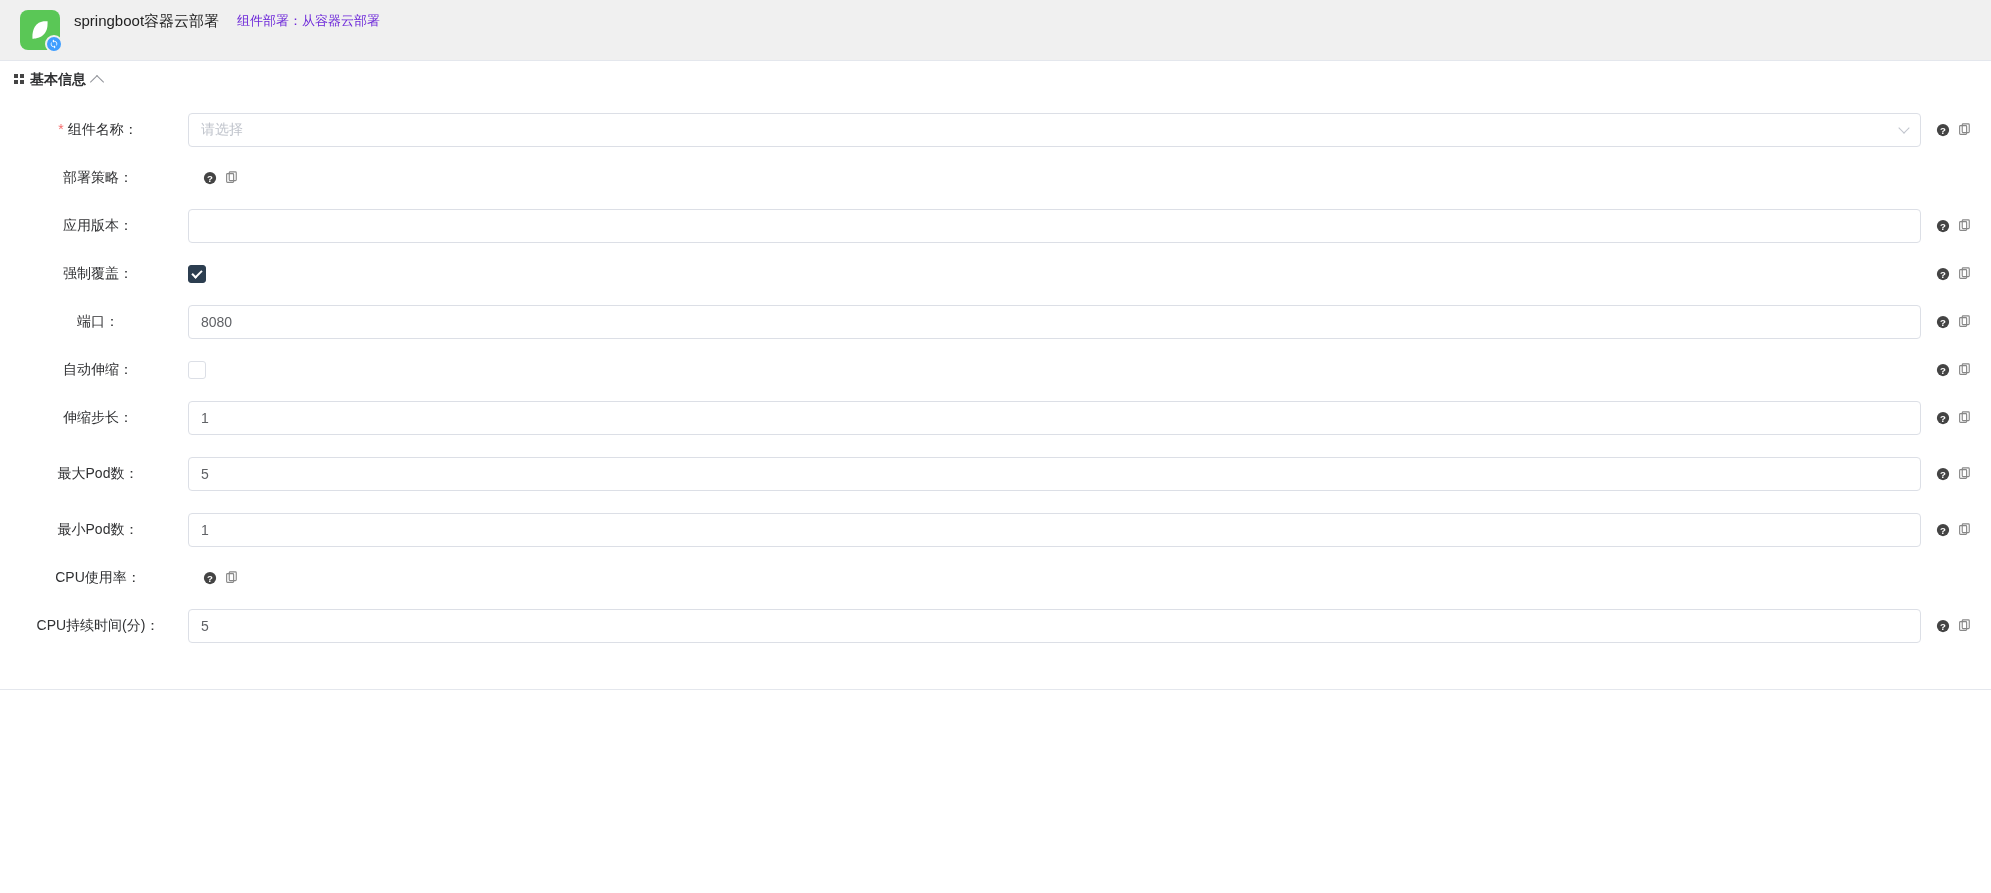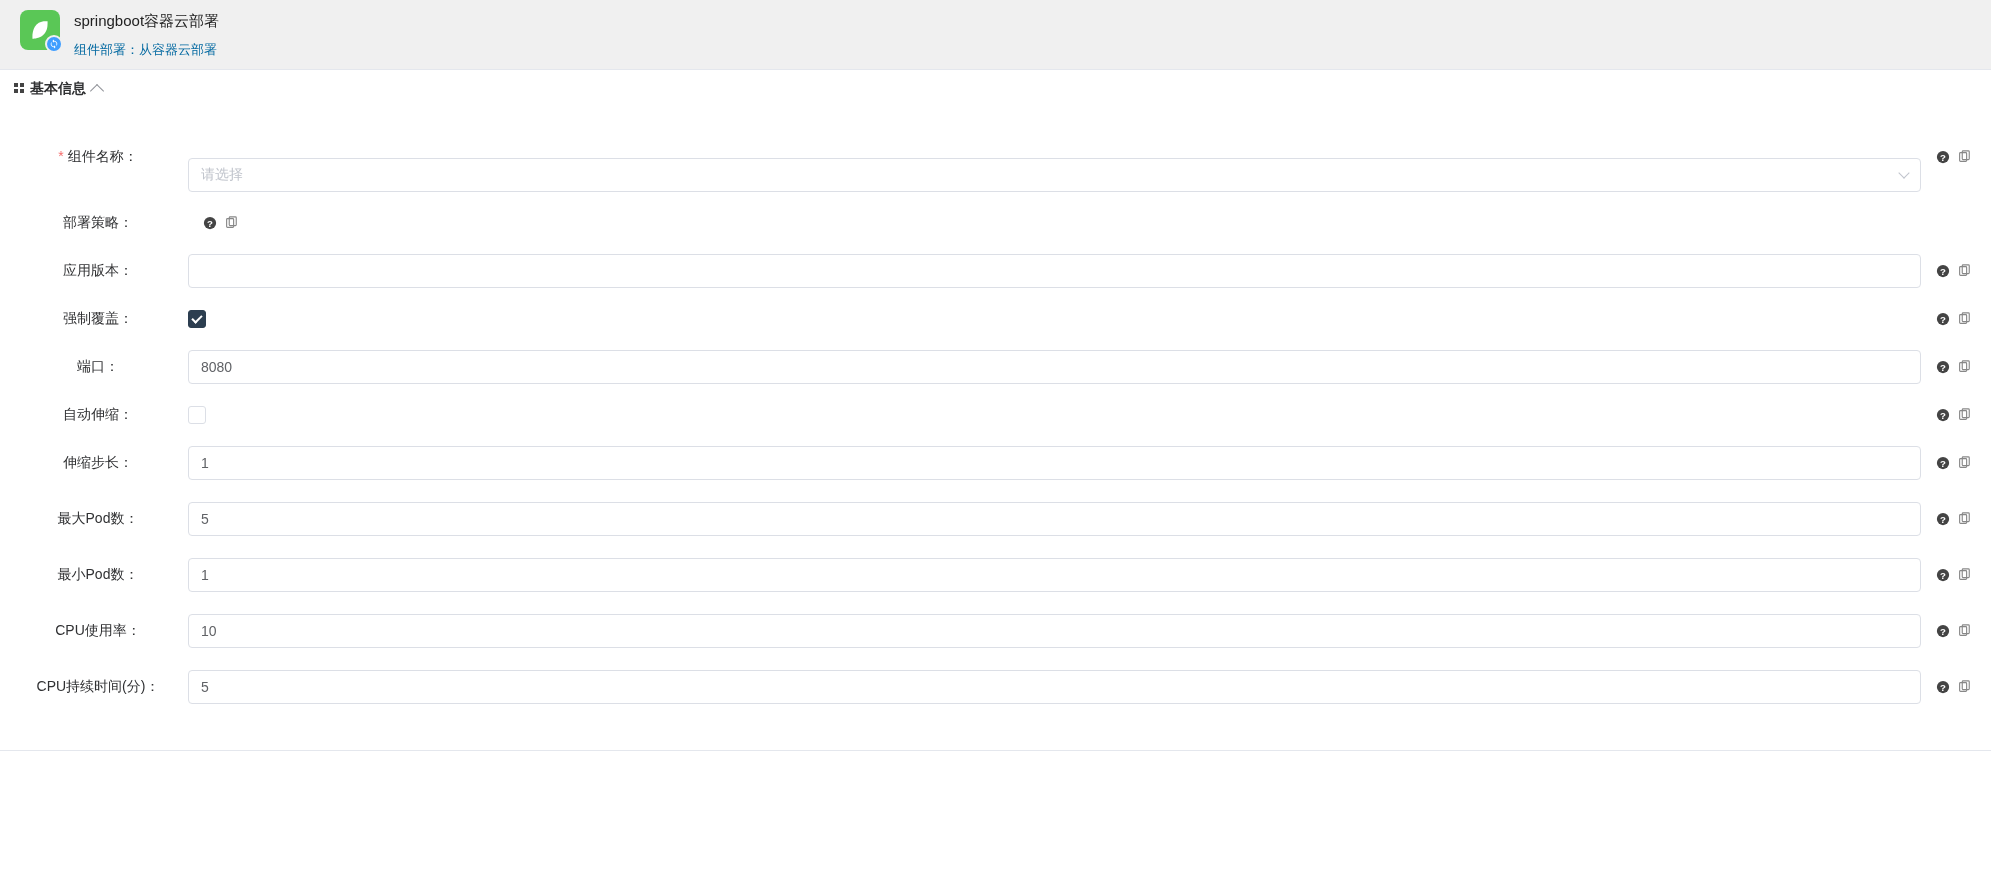--- a/index.html
+++ b/index.html
@@ -34,23 +34,23 @@
   width: 18px;
   height: 18px;
   background: #409eff;
   border: 2px solid #f0f0f0;
   border-radius: 50%;
   display: flex;
   align-items: center;
   justify-content: center;
 }
 .app-icon .badge svg { width: 10px; height: 10px; }
-.header-text { display: flex; flex-direction: column; gap: 10px; padding-top: 2px; }
+.header-text { display: flex; gap: 18px; padding-top: 2px; }
 .header-title { font-size: 15px; color: #222; }
-.header-sub { font-size: 13px; color: #0369a1; }
+.header-sub { font-size: 13px; color: #6d28d9; }
 
 .section {
   border-top: 1px solid #e4e7ed;
   border-bottom: 1px solid #e4e7ed;
 }
 .section-header {
   display: flex;
   align-items: center;
   gap: 6px;
   padding: 10px 14px;
@@ -103,21 +103,21 @@
 .input input {
   border: none;
   outline: none;
   width: 100%;
   height: 100%;
   font-size: 14px;
   color: #606266;
   background: transparent;
 }
 .input input::placeholder, .select .placeholder { color: #c0c4cc; }
-.select { cursor: pointer; position: relative; margin-top: 36px; }
+.select { cursor: pointer; position: relative; }
 .select .caret {
   width: 8px; height: 8px;
   border-right: 1.5px solid #c0c4cc;
   border-bottom: 1.5px solid #c0c4cc;
   transform: rotate(45deg);
   margin-top: -4px;
 }
 .checkbox {
   width: 18px;
   height: 18px;
@@ -393,25 +393,20 @@
             <svg viewBox="0 0 16 16">
               <rect x="3" y="3" width="8" height="10" rx="1" fill="none" stroke="#888" stroke-width="1.3"></rect>
               <rect x="6" y="1" width="8" height="10" rx="1" fill="none" stroke="#888" stroke-width="1.3"></rect>
             </svg>
           </span>
       </div>
     </div>
 
     <div class="form-row">
       <div class="form-label">CPU使用率：</div>
-      <div class="form-control">
-        <div class="input">
-          <input type="text" value="10" style="">
-        </div>
-      </div>
       <div class="row-actions">
         <span class="help-icon">
             <svg viewBox="0 0 16 16">
               <circle cx="8" cy="8" r="7" fill="#444"></circle>
               <text x="8" y="12" text-anchor="middle" fill="#fff" font-size="11" font-weight="bold">?</text>
             </svg>
           </span>
         <span class="copy-icon">
             <svg viewBox="0 0 16 16">
               <rect x="3" y="3" width="8" height="10" rx="1" fill="none" stroke="#888" stroke-width="1.3"></rect>

